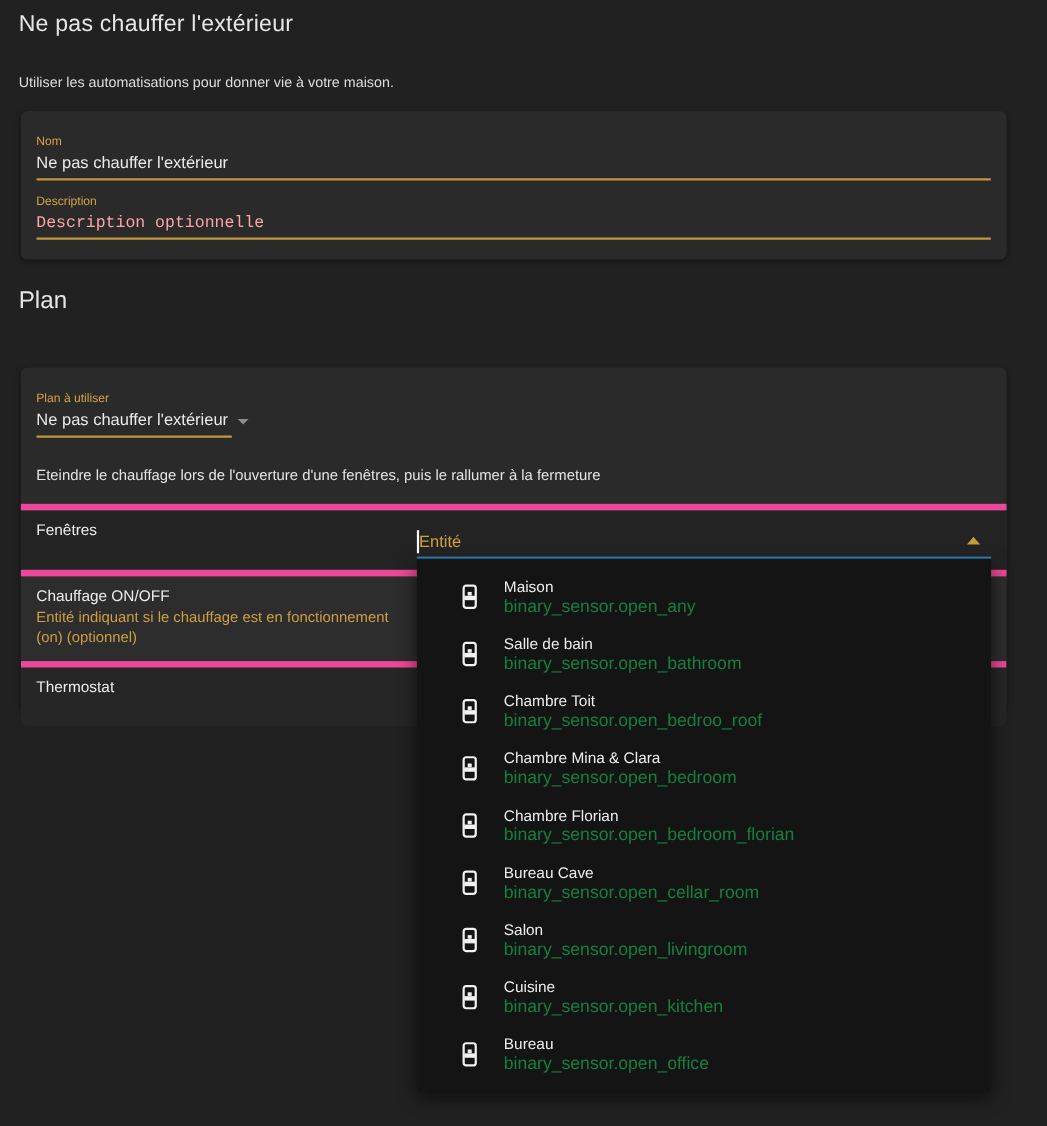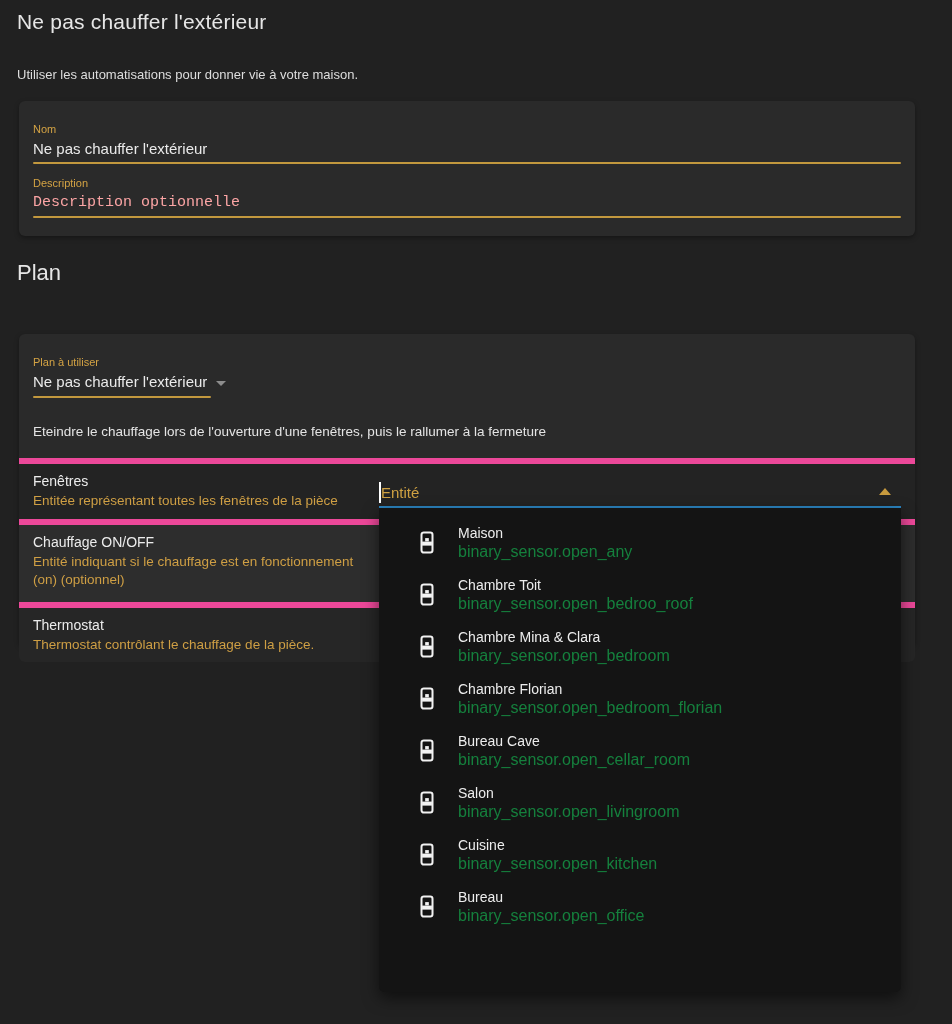--- a/index.html
+++ b/index.html
@@ -129,31 +129,29 @@
       </span>
       <span class="sel-underline"></span>
     </div>
 
     <div class="plan-desc">Eteindre le chauffage lors de l'ouverture d'une fenêtres, puis le rallumer à la fermeture</div>
 
     <div class="rows">
 
         <div class="config-row">
           <div class="row-title">Fenêtres</div>
-          <div class="row-desc">Entitée représentant toutes les fenêtres de la pièce</div>
         </div>
 
         <div class="config-row">
           <div class="row-title">Chauffage ON/OFF</div>
           <div class="row-desc">Entité indiquant si le chauffage est en fonctionnement (on) (optionnel)</div>
         </div>
 
         <div class="config-row">
           <div class="row-title">Thermostat</div>
-          <div class="row-desc">Thermostat contrôlant le chauffage de la pièce.</div>
         </div>
       </div>
   </div>
 
   <div class="entity-input">
     <span class="caret"></span>
     <span class="ei-label">Entité</span>
     <span class="ei-collapse"></span>
     <span class="ei-underline"></span>
   </div>
@@ -167,20 +165,33 @@
             <rect x="6.6" y="12" width="10.8" height="4.4" fill="#f2f2f2"></rect>
             <rect x="10" y="8.2" width="4" height="3.6" fill="#f2f2f2"></rect>
           </svg>
         </span>
         <span class="opt-text">
           <span class="opt-name" style="display:block">Maison</span>
           <span class="opt-id" style="display:block">binary_sensor.open_any</span>
         </span>
       </div>
 
+      <div class="entity-option">
+        <span class="opt-icon">
+          <svg width="22" height="25" viewBox="0 0 24 26" aria-hidden="true">
+            <rect x="6" y="2" width="12" height="22" rx="2.5" fill="none" stroke="#f2f2f2" stroke-width="2.2"></rect>
+            <rect x="6.6" y="12" width="10.8" height="4.4" fill="#f2f2f2"></rect>
+            <rect x="10" y="8.2" width="4" height="3.6" fill="#f2f2f2"></rect>
+          </svg>
+        </span>
+        <span class="opt-text">
+          <span class="opt-name" style="display:block">Salle de bain</span>
+          <span class="opt-id" style="display:block">binary_sensor.open_bathroom</span>
+        </span>
+      </div>
 
       <div class="entity-option">
         <span class="opt-icon">
           <svg width="22" height="25" viewBox="0 0 24 26" aria-hidden="true">
             <rect x="6" y="2" width="12" height="22" rx="2.5" fill="none" stroke="#f2f2f2" stroke-width="2.2"></rect>
             <rect x="6.6" y="12" width="10.8" height="4.4" fill="#f2f2f2"></rect>
             <rect x="10" y="8.2" width="4" height="3.6" fill="#f2f2f2"></rect>
           </svg>
         </span>
         <span class="opt-text">

